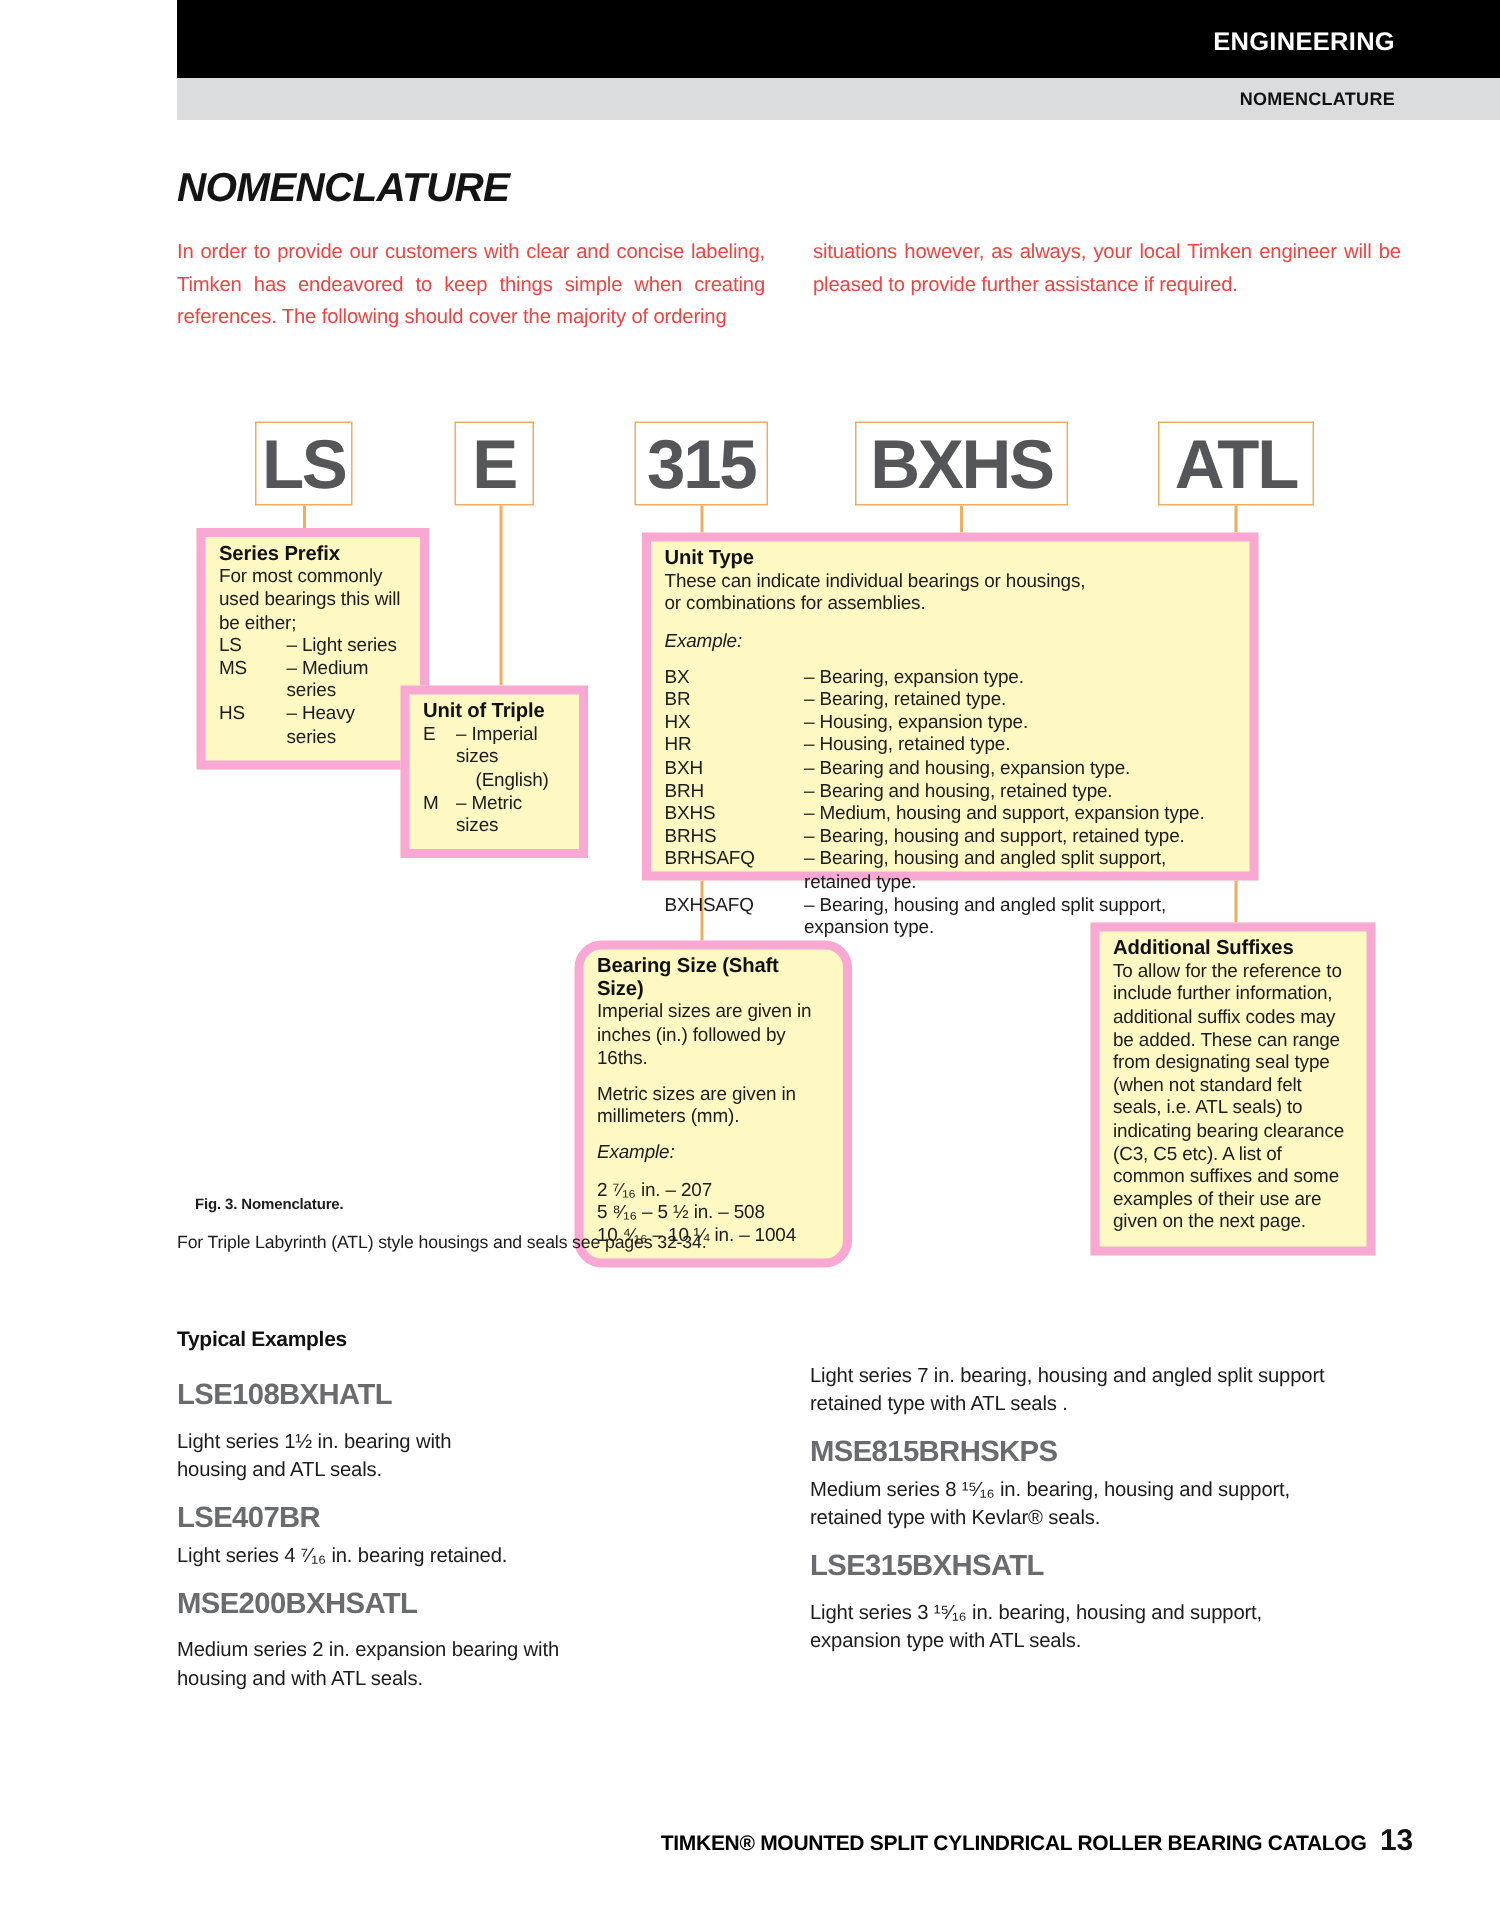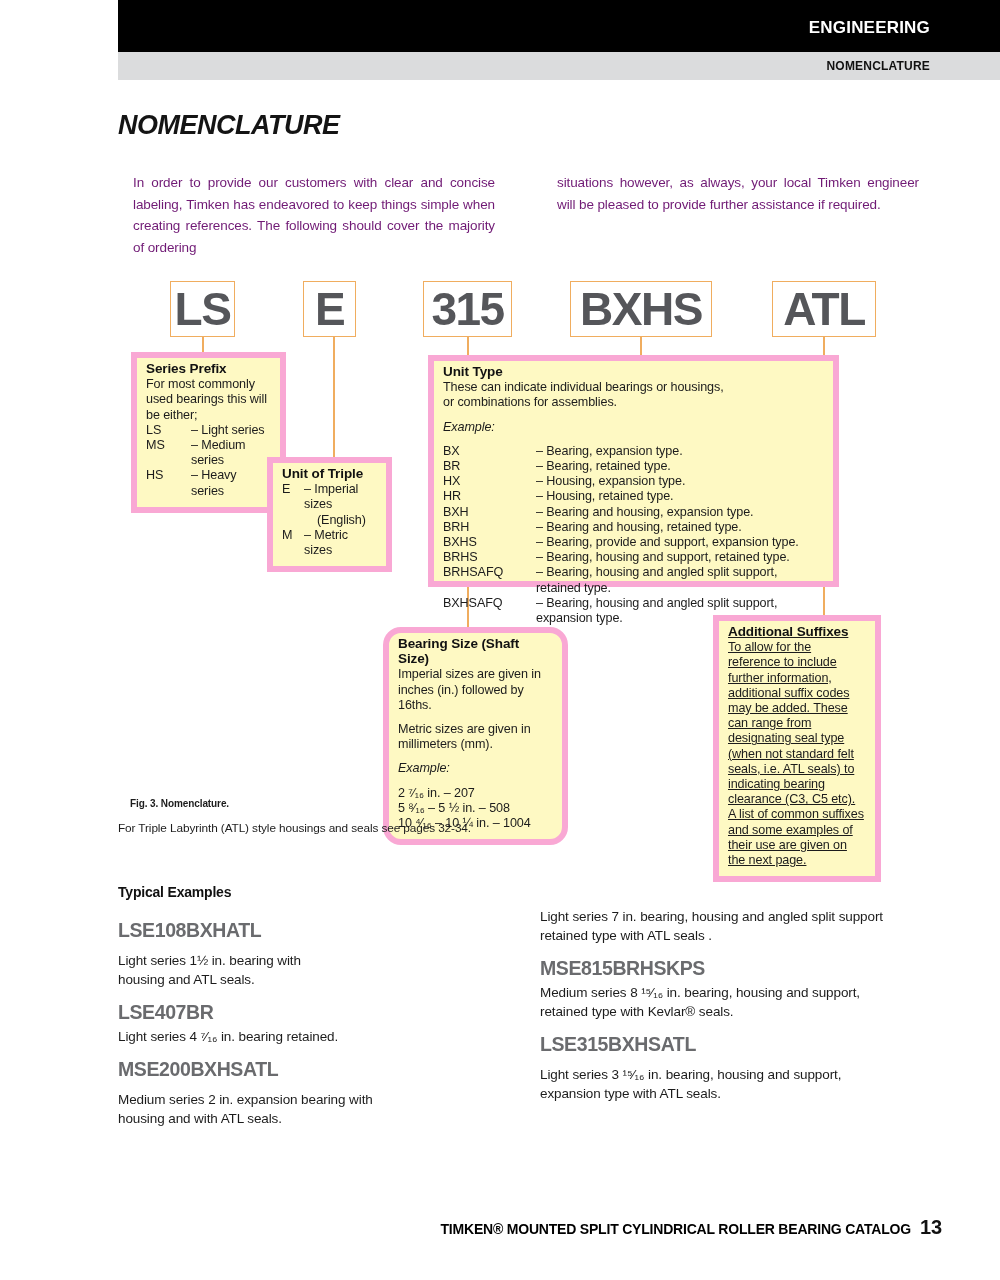--- a/index.html
+++ b/index.html
@@ -24,22 +24,22 @@
   }
 
   
   .page-title {
     position: absolute; left: 118px; top: 110px; margin: 0;
     font-size: 27px; font-style: italic; font-weight: bold; color: #141414;
     letter-spacing: -0.5px;
   }
   .intro { position: absolute; left: 118px; top: 157px; width: 816px; display: flex; gap: 32px; }
   .intro p {
-    margin: 15px; width: 392px; font-size: 13.5px; line-height: 21.5px;
-    text-align: justify; color: #701a75;
+    margin: 0; width: 392px; font-size: 13.5px; line-height: 21.5px;
+    text-align: justify; color: #ef4444;
   }
 
   
   .diagram { position: absolute; left: 118px; top: 281px; width: 872px; height: 525px; }
   .code-box {
     position: absolute; top: 0; height: 56px; border: 1px solid #f0ad5f;
     color: #55565a; font-weight: bold; font-size: 46px; line-height: 54px;
     text-align: center; letter-spacing: -1.5px; background: #fff;
   }
   .connector { position: absolute; width: 2px; background: #f0ad5f; }
@@ -49,21 +49,21 @@
   .callout, .callout p { font-size: 12.6px; line-height: 15.2px; color: #1c1c1c; }
   .callout p { margin: 0 0 9px 0; }
   .callout p:last-child { margin-bottom: 0; }
   .pre { white-space: pre-line; }
   .ex-label { font-style: italic; margin: 0 0 1px 0; }
 
   .co-series   { left: 13px;  top: 71px;  width: 155px; min-height: 92px; }
   .co-unitmeas { left: 149px; top: 176px; width: 125px; min-height: 73px; }
   .co-unittype { left: 310px; top: 74px;  width: 411px; height: 232px; }
   .co-bearing  { left: 265px; top: 346px; width: 185px; min-height: 153px; border-radius: 18px; }
-  .co-suffix   { left: 595px; top: 334px; width: 168px; min-height: 182px; text-decoration: underline; }
+  .co-suffix   { left: 609px; top: 334px; width: 190px; min-height: 182px; }
 
   .kv-row { display: grid; grid-template-columns: 45px 1fr; }
   .co-unitmeas .kv-row { grid-template-columns: 22px 1fr; }
   .co-unitmeas .cont { padding-left: 13px; }
   .co-unittype .kv-row { grid-template-columns: 93px 1fr; }
   .kv-row span { display: block; }
 
   
   .fig-caption { position: absolute; left: 118px; top: 786px; width: 520px; }
   .fig-caption .fc-bold { font-size: 10px; font-weight: bold; margin: 12px; }
@@ -182,21 +182,21 @@
       <div class="kv-row">
         <span>BXH</span>
         <span>– Bearing and housing, expansion type.</span>
       </div>
       <div class="kv-row">
         <span>BRH</span>
         <span>– Bearing and housing, retained type.</span>
       </div>
       <div class="kv-row">
         <span>BXHS</span>
-        <span>– Bearing, provide and support, expansion type.</span>
+        <span>– Medium, housing and support, expansion type.</span>
       </div>
       <div class="kv-row">
         <span>BRHS</span>
         <span>– Bearing, housing and support, retained type.</span>
       </div>
       <div class="kv-row">
         <span>BRHSAFQ</span>
         <span>– Bearing, housing and angled split support, retained type.</span>
       </div>
       <div class="kv-row">

